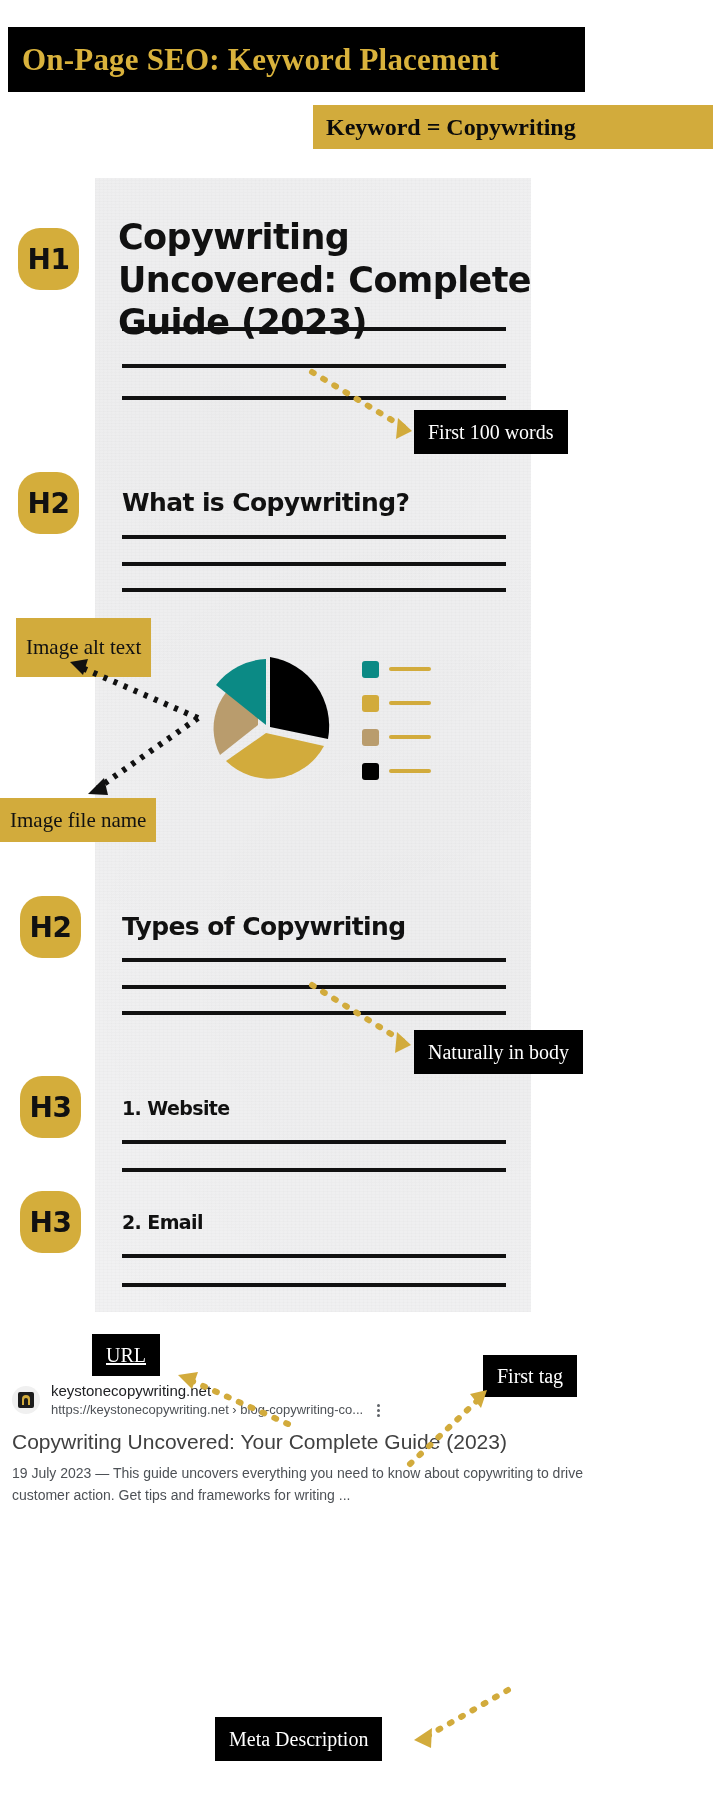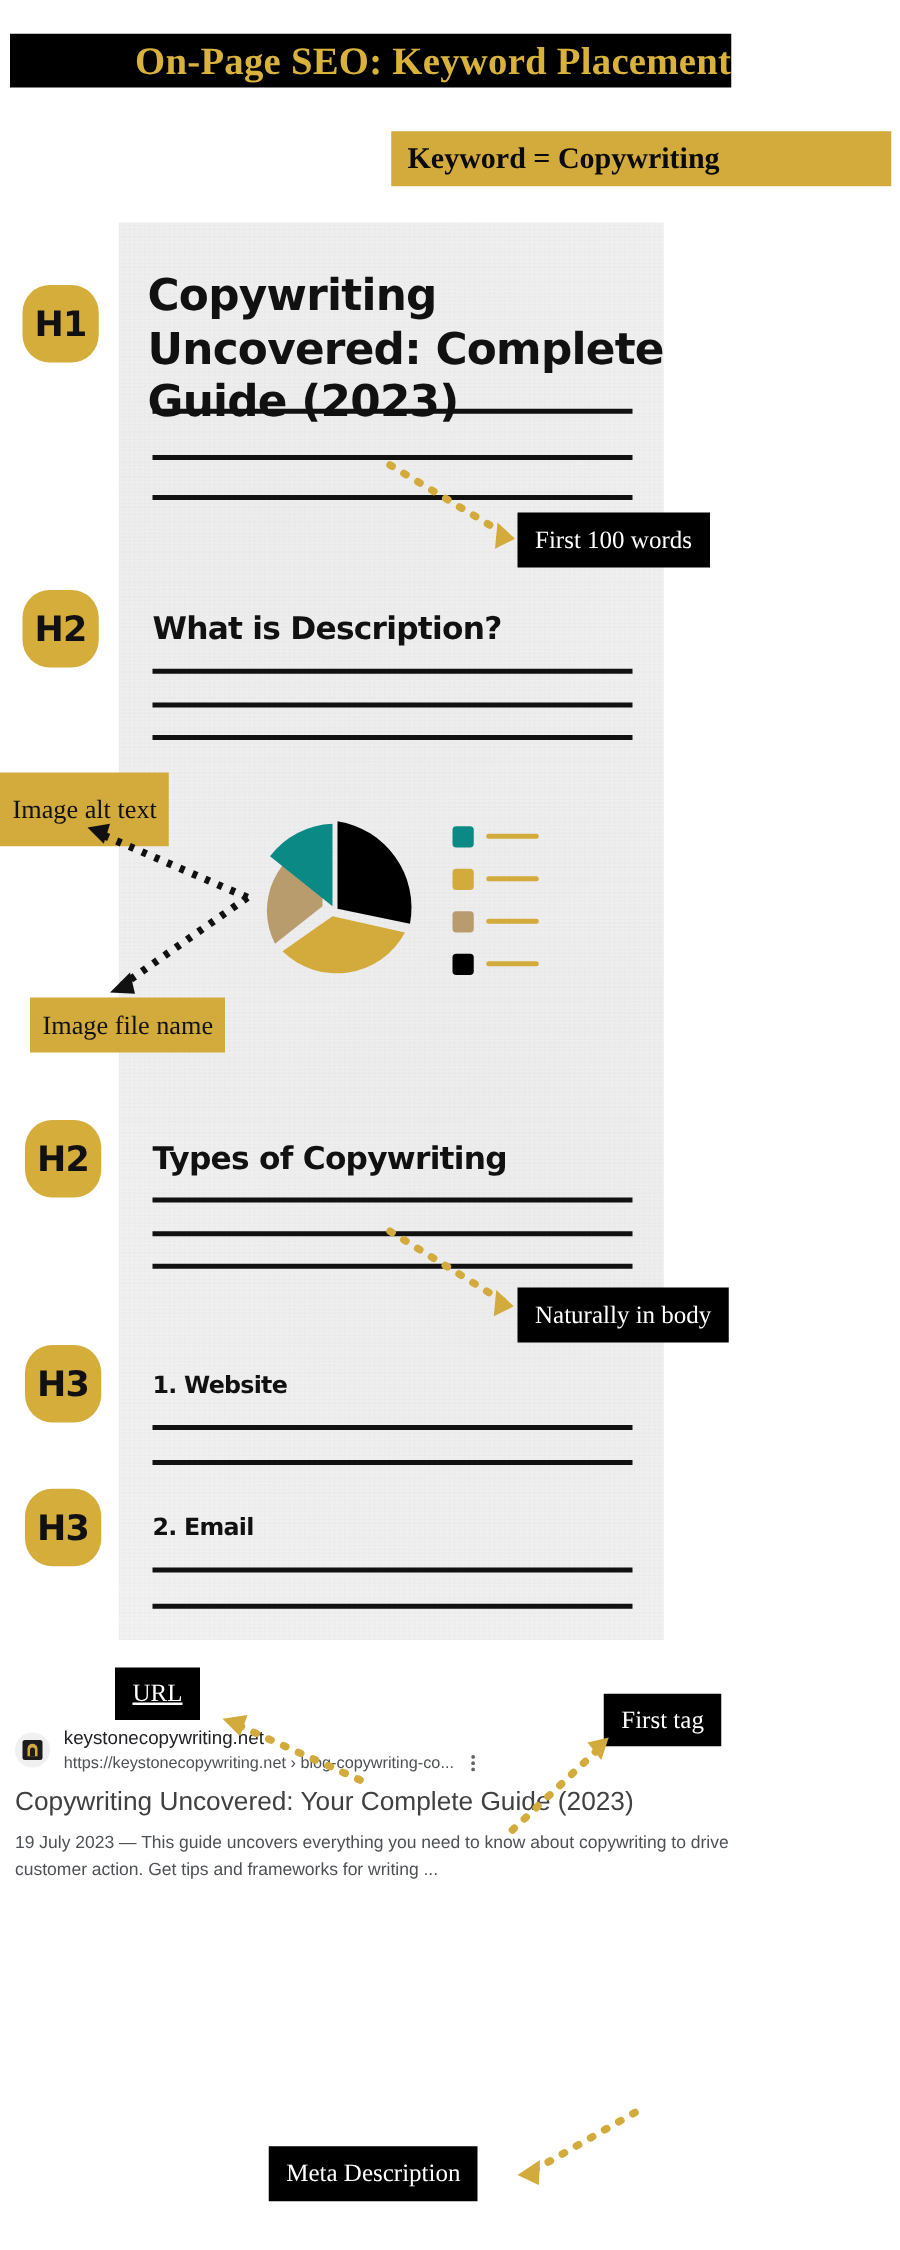--- a/index.html
+++ b/index.html
@@ -6,22 +6,22 @@
   body{
     width:720px;height:1800px;position:relative;
     background:#ffffff;
     font-family:"Liberation Sans", sans-serif;
     overflow:hidden;
   }
   .stage{position:absolute;inset:0;}
 
   
   .title-bar{
-    position:absolute;left:8px;top:27px;width:577px;height:43px;
-    background:#000;display:flex;align-items:center;justify-content:flex-end;
+    position:absolute;left:8px;top:27px;width:577px;height:65px;
+    background:#000;display:flex;align-items:center;
   }
   .title-bar span{
     color:#d9b23c;font-family:"Liberation Serif", serif;font-weight:bold;
     font-size:31px;letter-spacing:.2px;padding-left:14px;white-space:nowrap;
   }
   .keyword-chip{
     position:absolute;left:313px;top:105px;width:400px;height:44px;
     background:#d2ab3c;display:flex;align-items:center;
   }
   .keyword-chip span{
@@ -83,22 +83,22 @@
   .callout.url{left:92px;top:1334px;height:42px;text-decoration:underline;}
   .callout.titletag{left:483px;top:1355px;height:42px;}
   .callout.meta{left:215px;top:1717px;height:44px;}
 
   
   .gold-callout{
     position:absolute;background:#d2ab3c;color:#111;
     font-family:"Liberation Serif", serif;font-size:21px;
     display:flex;align-items:center;padding:0 10px;white-space:nowrap;
   }
-  .gold-callout.alt{left:0px;top:618px;height:59px;}
-  .gold-callout.filename{left:0px;top:798px;height:44px;margin-left:24px;}
+  .gold-callout.alt{left:16px;top:618px;height:59px;}
+  .gold-callout.filename{left:0px;top:798px;height:44px;}
 
   
   .pie-wrap{position:absolute;left:182px;top:645px;width:165px;height:150px;}
   .legend{position:absolute;left:362px;top:658px;width:80px;height:110px;}
   .legend-row{display:flex;align-items:center;height:22px;margin-bottom:12px;}
   .legend-swatch{width:17px;height:17px;border-radius:3px;flex:none;}
   .legend-line{height:4px;width:42px;background:#d2ab3c;margin-left:10px;border-radius:2px;}
 
   
   .serp{position:absolute;left:12px;top:1381px;width:640px;}
@@ -150,21 +150,21 @@
 
   <div class="rule" style="left:122px;top:327px;width:384px;"></div>
   <div class="rule" style="left:122px;top:364px;width:384px;"></div>
   <div class="rule" style="left:122px;top:396px;width:384px;"></div>
 
   <div class="callout first100">First 100 words</div>
 
   <div class="tag h2a">
     <span>H2</span>
   </div>
-  <div class="doc-h h2txt" style="left:122px;top:488px;">What is Description?</div>
+  <div class="doc-h h2txt" style="left:122px;top:488px;">What is Copywriting?</div>
 
   <div class="rule" style="left:122px;top:535px;width:384px;"></div>
   <div class="rule" style="left:122px;top:562px;width:384px;"></div>
   <div class="rule" style="left:122px;top:588px;width:384px;"></div>
 
   <div class="gold-callout alt">Image alt text</div>
   <div class="gold-callout filename">Image file name</div>
 
   <div class="pie-wrap">
     <svg viewBox="0 0 170 155" width="170" height="155">

